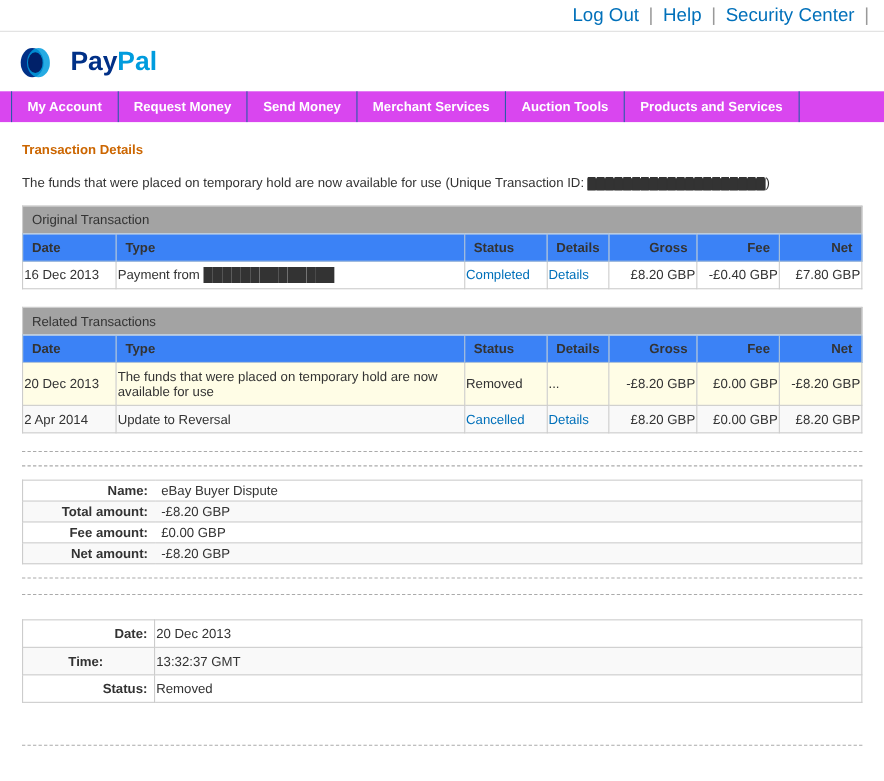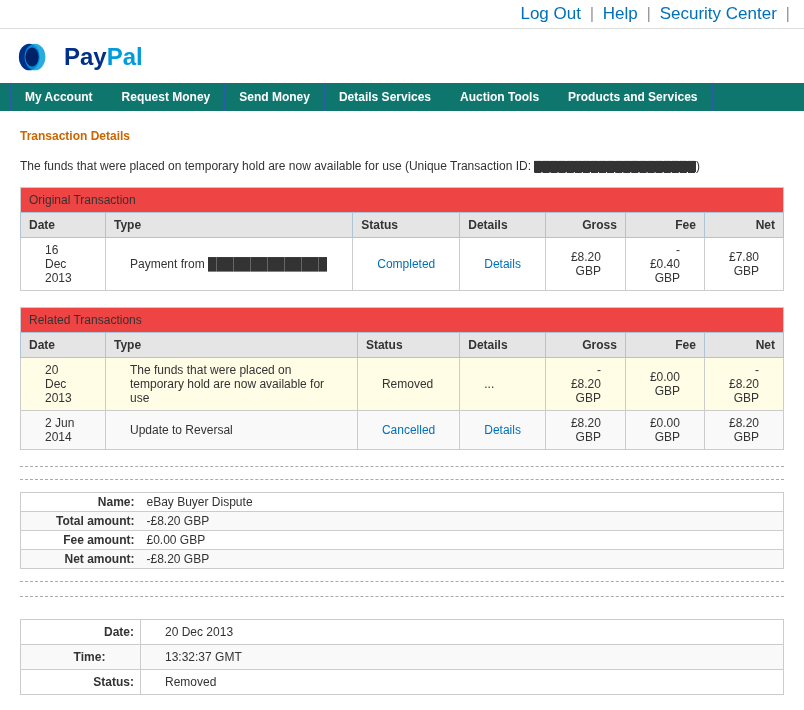--- a/index.html
+++ b/index.html
@@ -9,38 +9,38 @@
     .top-bar { text-align: right; padding: 4px 10px; font-size: 17px; color: #333; border-bottom: 1px solid #ddd; background: #fff; }
     .top-bar a { color: #0070ba; text-decoration: none; }
     .top-bar span { margin: 0 4px; color: #999; }
 
     
     .header { padding: 10px 16px 8px 16px; background: #fff; }
     .paypal-logo { display: flex; align-items: center; gap: 12px; }
     .paypal-logo .pp-icon { width: 36px; height: 36px; }
 
     
-    .nav { background: #0f766e; display: flex; align-items: stretch; padding: 0 10px; }
+    .nav { background: #d946ef; display: flex; align-items: stretch; padding: 0 10px; }
     .nav-item { color: #fff; font-size: 12px; font-weight: bold; padding: 7px 14px; cursor: pointer; border-right: 1px solid #2a5ca8; white-space: nowrap; text-decoration: none; display: flex; align-items: center; }
     .nav-item:first-child { border-left: 1px solid #2a5ca8; }
 
     
     .content { padding: 18px 20px; }
 
     .page-title { color: #cc6600; font-size: 12px; font-weight: bold; margin-bottom: 16px; }
 
     .notice { font-size: 12px; margin-bottom: 14px; }
 
     
-    .section-label { font-size: 12px; padding: 5px 8px; background: #ef4444; border: 1px solid #ccc; border-bottom: none; }
+    .section-label { font-size: 12px; padding: 5px 8px; background: #a3a3a3; border: 1px solid #ccc; border-bottom: none; }
     table { width: 100%; border-collapse: collapse; margin-bottom: 16px; font-size: 12px; }
-    table thead tr { background: #e5e5e5; margin-left: 14px; }
+    table thead tr { background: #3b82f6; margin-left: 14px; }
     table thead th { padding: 5px 8px; text-align: left; border: 1px solid #b0c4d8; font-weight: bold; color: #333; }
     table tbody tr { border: 1px solid #ccc; }
-    table tbody td { padding: 5px 24px; border: 1px solid #ccc; vertical-align: middle; }
+    table tbody td { padding: 5px 1px; border: 1px solid #ccc; vertical-align: middle; }
     table tbody tr:nth-child(even) { background: #f9f9f9; }
 
     .col-date { width: 85px; }
     .col-status { width: 75px; }
     .col-details { width: 55px; }
     .col-gross { width: 80px; text-align: right; }
     .col-fee { width: 75px; text-align: right; }
     .col-net { width: 75px; text-align: right; }
 
     td.right, th.right { text-align: right; }
@@ -81,21 +81,21 @@
     <div style="font-size:24px;font-weight:bold;">
       <span style="color:#003087">Pay</span><span style="color:#009cde">Pal</span>
     </div>
   </div>
 </div>
 
 <nav class="nav">
   <a class="nav-item" href="#">My Account</a>
   <a class="nav-item" href="#">Request Money</a>
   <a class="nav-item" href="#">Send Money</a>
-  <a class="nav-item" href="#">Details Services</a>
+  <a class="nav-item" href="#">Merchant Services</a>
   <a class="nav-item" href="#">Auction Tools</a>
   <a class="nav-item" href="#">Products and Services</a>
 </nav>
 
 <div class="content">
 
   <div class="page-title">Transaction Details</div>
 
   <div class="notice">
     <span>The funds that were placed on temporary hold are now available for use</span>
@@ -146,21 +146,21 @@
     <tr class="row-highlight">
       <td class="col-date">20 Dec 2013</td>
       <td>The funds that were placed on temporary hold are now available for use</td>
       <td class="col-status"><span>Removed</span></td>
       <td class="col-details"><span>...</span></td>
       <td class="col-gross right">-£8.20 GBP</td>
       <td class="col-fee right">£0.00 GBP</td>
       <td class="col-net right">-£8.20 GBP</td>
     </tr>
         <tr>
-      <td class="col-date">2 Jun 2014</td>
+      <td class="col-date">2 Apr 2014</td>
       <td>Update to Reversal</td>
       <td class="col-status"><a href="#" class="link">Cancelled</a></td>
       <td class="col-details"><a href="#" class="link">Details</a></td>
       <td class="col-gross right">£8.20 GBP</td>
       <td class="col-fee right">£0.00 GBP</td>
       <td class="col-net right">£8.20 GBP</td>
     </tr>
       </tbody>
   </table>
 

